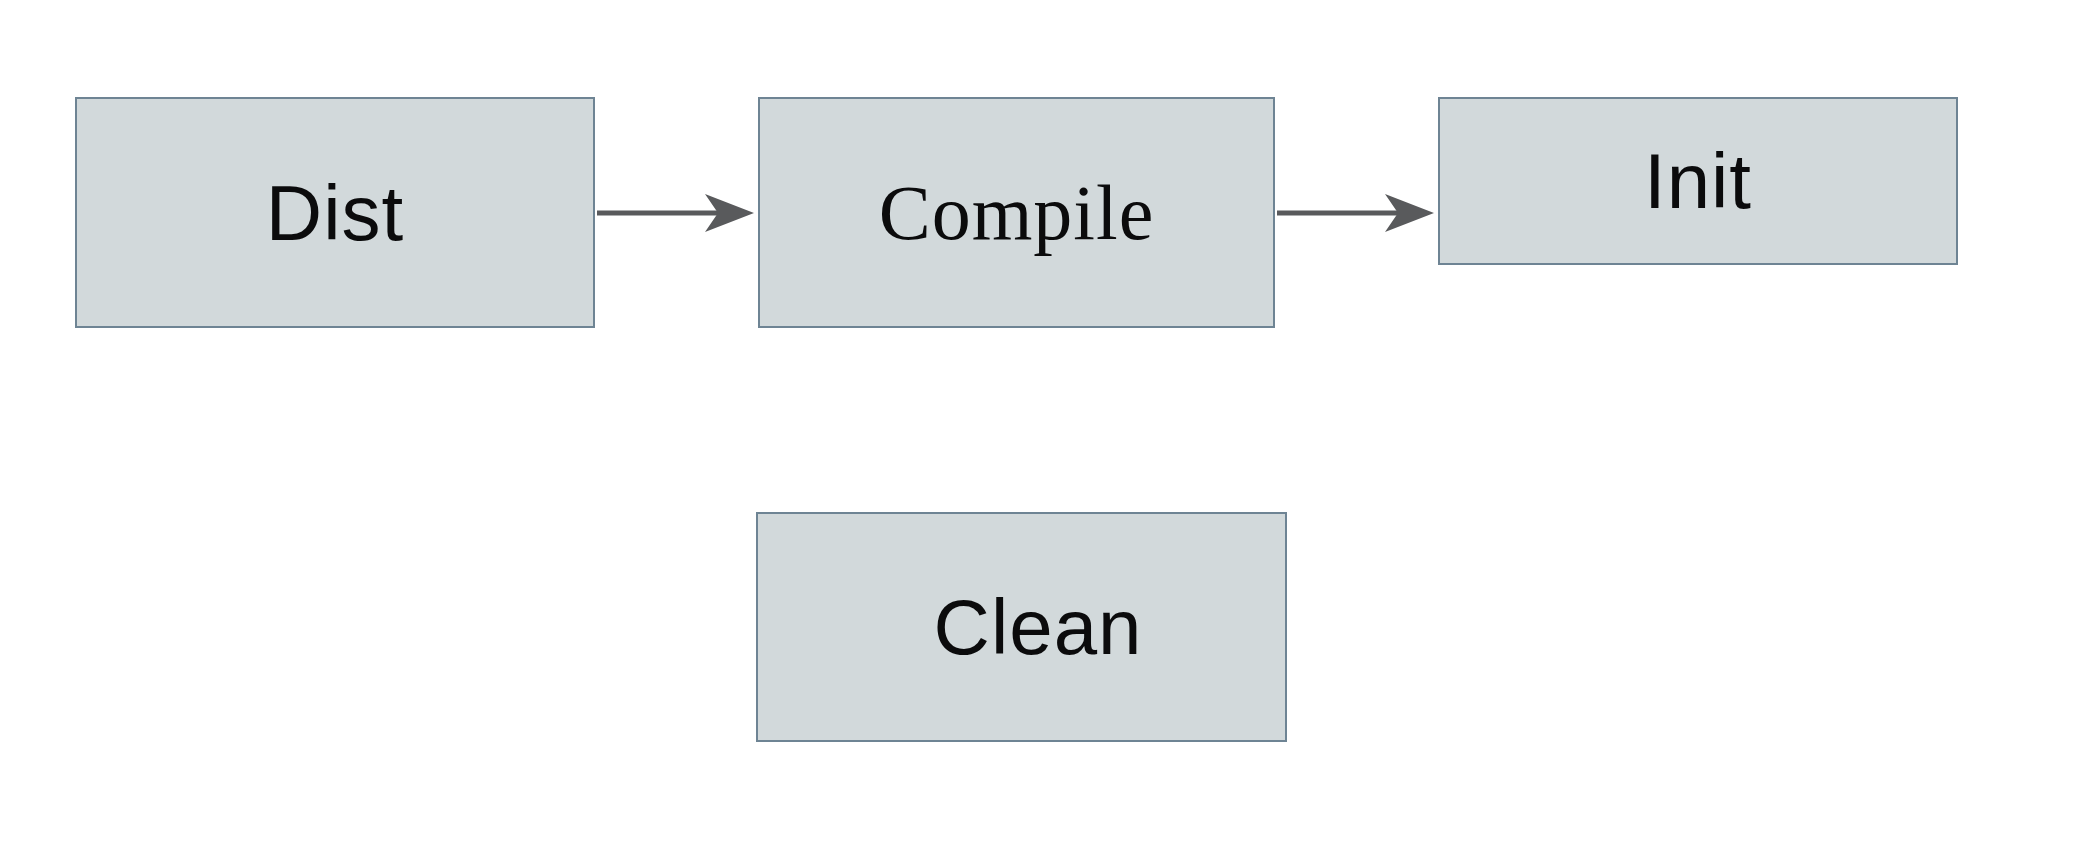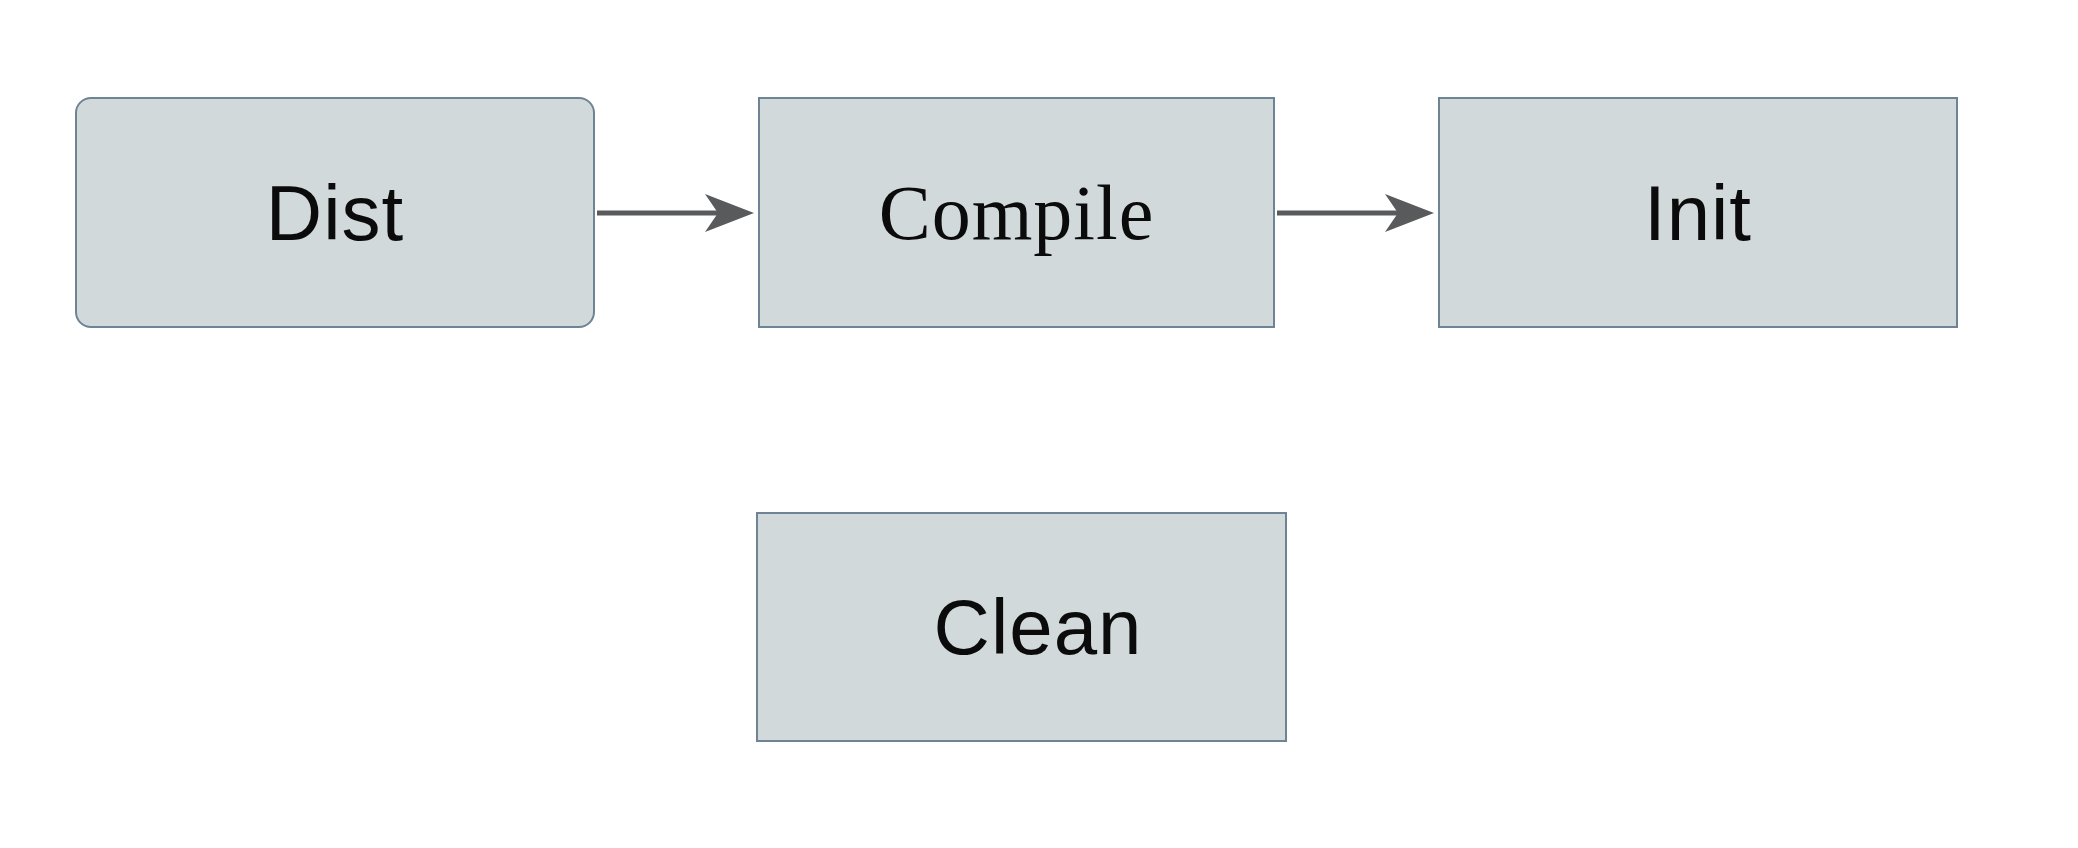--- a/index.html
+++ b/index.html
@@ -33,23 +33,23 @@
     justify-content: center;
   }
   .node-label {
     font-size: 78px;
     font-weight: 400;
     color: var(--text, #0b0b0c);
     letter-spacing: 1px;
     line-height: 1;
     user-select: none;
   }
-  .node-dist    { left: 75px;   top: 97px;  width: 520px; height: 231px; border-radius: 16px; }
+  .node-dist    { left: 75px;   top: 97px;  width: 520px; height: 231px; }
   .node-compile { left: 758px;  top: 97px;  width: 517px; height: 231px; font-family: Liberation Serif, serif; }
-  .node-init    { left: 1438px; top: 97px;  width: 520px; height: 231px; }
+  .node-init    { left: 1438px; top: 97px;  width: 520px; height: 168px; }
   .node-clean   { left: 756px;  top: 512px; width: 531px; height: 230px; padding-left: 33px; }
 </style>
 </head>
 <body>
 
 <div class="canvas">
 
   <svg class="edges" viewBox="0 0 2078 848" xmlns="http://www.w3.org/2000/svg">
     <g>
       <line x1="597" y1="213" x2="722" y2="213" stroke="#595a5c" stroke-width="5"></line>

